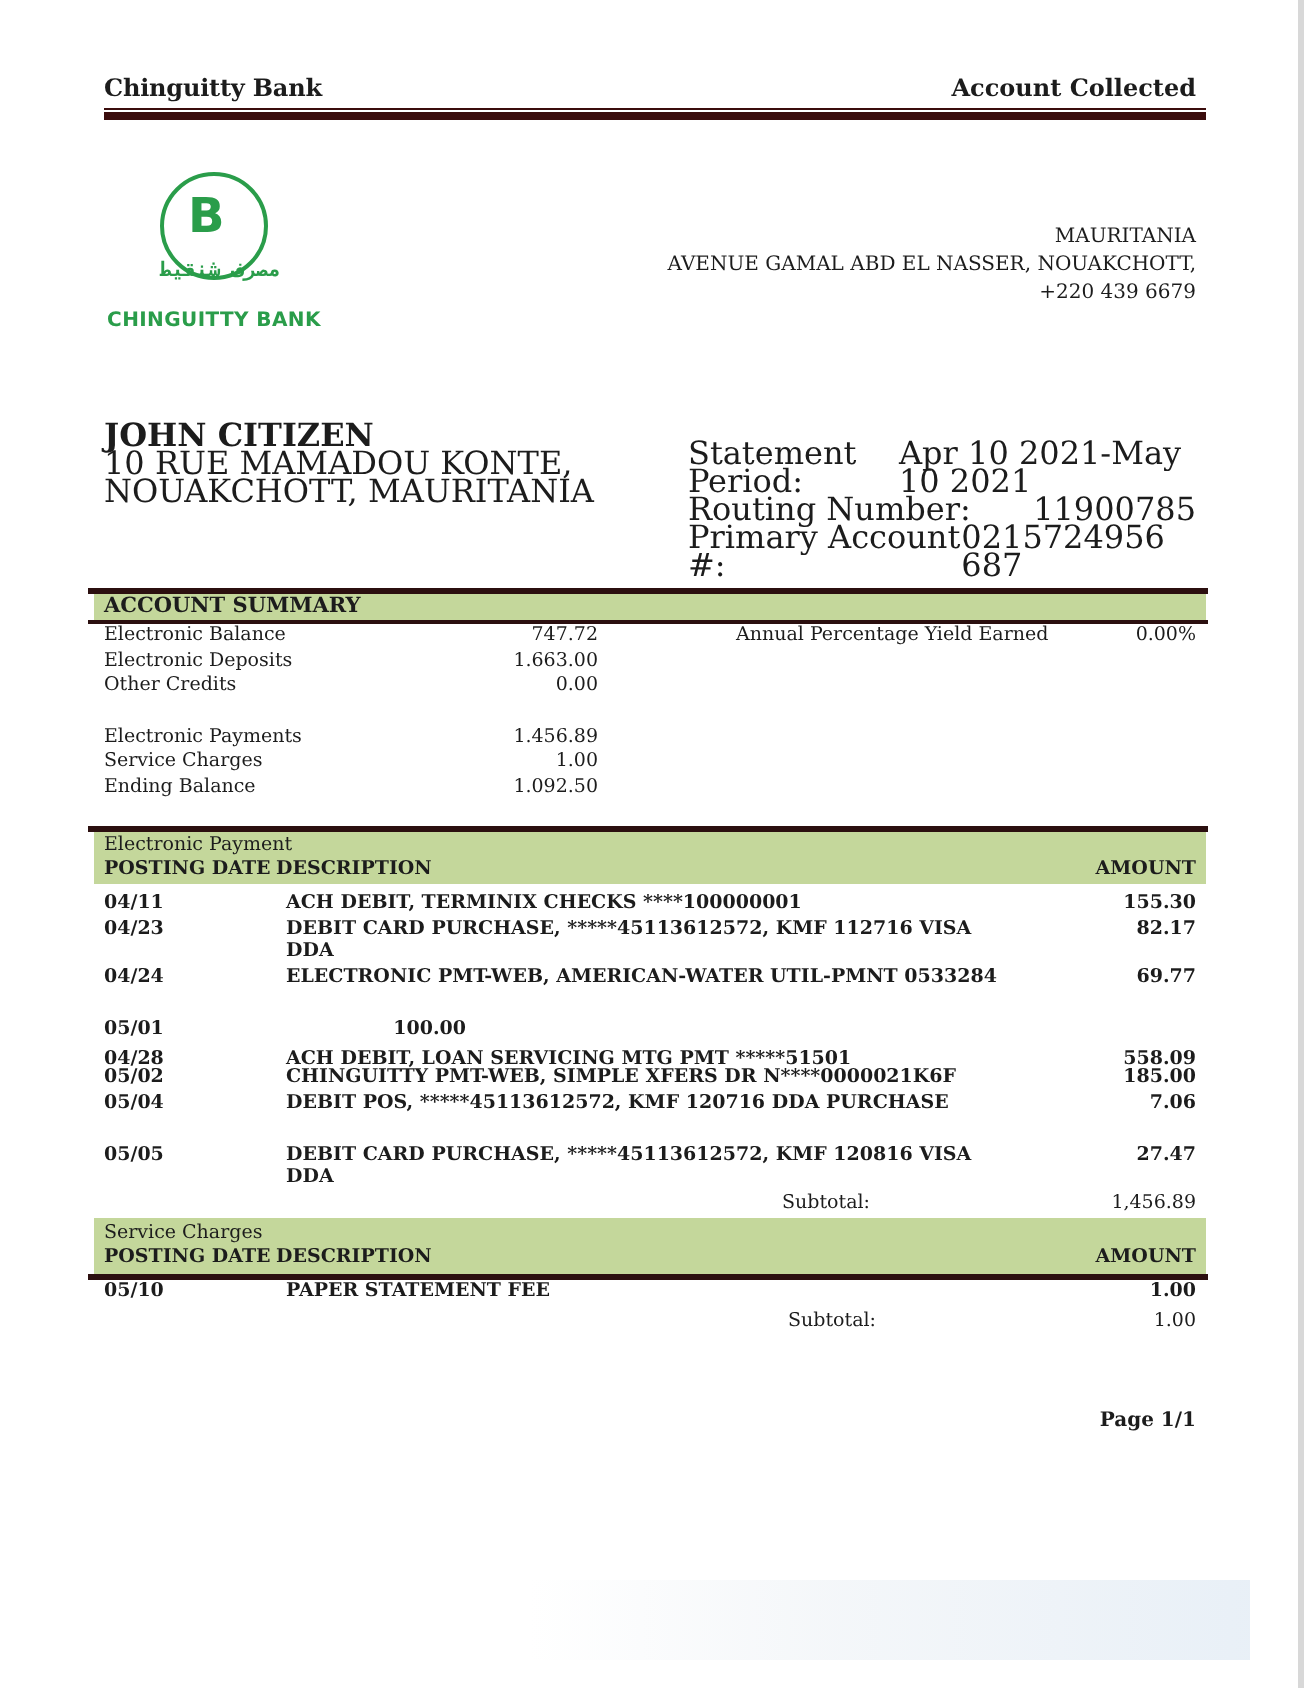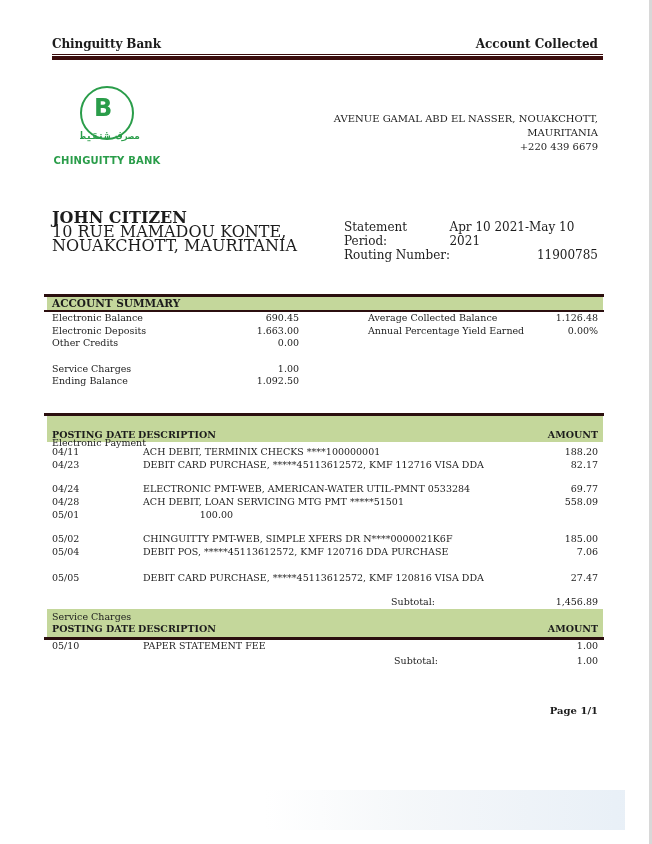--- a/index.html
+++ b/index.html
@@ -15,36 +15,36 @@
   .logo { left: 52px; top: 86px; width: 110px; height: 82px; }
   .logo-circle { position: absolute; left: 28px; top: 0; width: 54px; height: 54px; border: 2.5px solid #2a9d4a; border-radius: 50%; }
   .logo-b { position: absolute; left: 42px; top: 8px; font-family: "DejaVu Sans", sans-serif; font-weight: bold; font-size: 24px; color: #2a9d4a; }
   .logo-arabic { position: absolute; left: 8px; top: 44px; width: 100px; text-align: center; font-family: Liberation Mono, monospace; font-size: 10px; color: #2a9d4a; font-weight: bold; direction: rtl; }
   .logo-name { position: absolute; left: 0; top: 69px; width: 110px; text-align: center; font-family: "DejaVu Sans", sans-serif; font-size: 10px; font-weight: bold; color: #2a9d4a; letter-spacing: 0.2px; }
 
   .bank-addr { right: 54px; top: 112px; text-align: right; font-size: 10px; line-height: 14px; }
 
   .cust { left: 52px; top: 211px; font-size: 16px; line-height: 14px; }
   .cust .name { font-weight: bold; }
-  .stmt-info { left: 344px; top: 220px; width: 258px; font-size: 12px; line-height: 14px; }
+  .stmt-info { left: 344px; top: 220px; width: 258px; font-size: 16px; line-height: 14px; }
   .stmt-row { display: flex; justify-content: space-between; }
 
   .sec-rule { position: absolute; left: 44px; width: 560px; height: 3px; background: #2b0f0f; }
   .sec-band { position: absolute; left: 47px; width: 556px; background: #c4d79b; }
   .sum-title { left: 52px; top: 297px; font-size: 10.5px; font-weight: bold; }
   .sum-rule-bottom { position: absolute; left: 44px; top: 310px; width: 560px; height: 2px; background: #2b0f0f; }
 
   .sum-left { left: 52px; top: 312px; width: 247px; font-size: 9.5px; line-height: 12.6px; }
   .sum-right { left: 368px; top: 312px; width: 230px; font-size: 9.5px; line-height: 12.6px; }
   .kv { display: flex; justify-content: space-between; }
   .gap { height: 13px; }
 
   .tx-title { font-size: 9.5px; }
   .tx-head { display: flex; font-size: 9.5px; font-weight: bold; }
-  .tx-row { position: absolute; left: 52px; width: 546px; display: flex; font-size: 9.5px; }
+  .tx-row { position: absolute; left: 52px; width: 546px; display: flex; font-size: 9.5px; font-weight: bold; }
   .c-date { width: 91px; }
   .c-desc { flex: 1; }
   .c-amt { width: 90px; text-align: right; }
   .subtotal { position: absolute; font-size: 9.5px; }
 
   .page-num { right: 54px; top: 705px; font-size: 10px; font-weight: bold; }
   .watermark { left: 265px; top: 790px; width: 360px; height: 40px; background: linear-gradient(90deg, rgba(240,244,248,0) 0%, rgba(238,242,246,0.6) 40%, rgba(230,238,246,0.9) 100%); }
 </style>
 </head>
 <body>
@@ -57,107 +57,111 @@
 <div class="abs hdr-rule"></div>
 
 <div class="abs logo">
   <div class="logo-circle"></div>
   <div class="logo-b">B</div>
   <div class="logo-arabic">مصرف شنقيط</div>
   <div class="logo-name">CHINGUITTY BANK</div>
 </div>
 
 <div class="abs bank-addr">
+  <div>MAURITANIA</div>
   <div>AVENUE GAMAL ABD EL NASSER, NOUAKCHOTT,</div>
-  <div>MAURITANIA</div>
   <div>+220 439 6679</div>
 </div>
 
 <div class="abs cust">
   <div class="name">JOHN CITIZEN</div>
   <div>10 RUE MAMADOU KONTE,</div>
   <div>NOUAKCHOTT, MAURITANIA</div>
 </div>
 
 <div class="abs stmt-info">
   <div class="stmt-row">
     <span>Statement Period:</span>
     <span>Apr 10 2021-May 10 2021</span>
   </div>
   <div class="stmt-row">
     <span>Routing Number:</span>
     <span style="padding-right:4px">11900785</span>
   </div>
+  <div class="stmt-row">
+    <span>Primary Account #:</span>
+    <span style="padding-right:4px">0215724956 687</span>
+  </div>
 </div>
 
 <div class="sec-rule" style="top:294px"></div>
 <div class="sec-band" style="top:297px;height:13px"></div>
 <div class="abs sum-title">ACCOUNT SUMMARY</div>
 <div class="sum-rule-bottom"></div>
 
 <div class="abs sum-left">
   <div class="kv">
       <span>Electronic Balance</span>
-      <span>690.45</span>
+      <span>747.72</span>
     </div>
   <div class="kv">
       <span>Electronic Deposits</span>
       <span>1.663.00</span>
     </div>
   <div class="kv">
       <span>Other Credits</span>
       <span>0.00</span>
     </div>
   <div class="gap"></div>
   <div class="kv">
+      <span>Electronic Payments</span>
+      <span>1.456.89</span>
+    </div>
+  <div class="kv">
       <span>Service Charges</span>
       <span>1.00</span>
     </div>
   <div class="kv">
       <span>Ending Balance</span>
       <span>1.092.50</span>
     </div>
 </div>
 
 <div class="abs sum-right">
   <div class="kv">
-      <span>Average Collected Balance</span>
-      <span>1.126.48</span>
-    </div>
-  <div class="kv">
       <span>Annual Percentage Yield Earned</span>
       <span>0.00%</span>
     </div>
 </div>
 
 <div class="sec-rule" style="top:413px"></div>
 <div class="sec-band" style="top:416px;height:26px"></div>
-<div class="abs tx-title" style="left:52px;top:437px">Electronic Payment</div>
+<div class="abs tx-title" style="left:52px;top:417px">Electronic Payment</div>
 <div class="abs tx-head" style="left:52px;top:429px;width:546px">
   <span class="c-date" style="width:86px">POSTING DATE</span>
   <span class="c-desc">DESCRIPTION</span>
   <span class="c-amt">AMOUNT</span>
 </div>
 
 <div class="tx-row" style="top:446px">
     <span class="c-date">04/11</span>
     <span class="c-desc">ACH DEBIT, TERMINIX CHECKS ****100000001</span>
-    <span class="c-amt">188.20</span>
+    <span class="c-amt">155.30</span>
   </div>
 <div class="tx-row" style="top:459px">
     <span class="c-date">04/23</span>
     <span class="c-desc">DEBIT CARD PURCHASE, *****45113612572, KMF 112716 VISA DDA</span>
     <span class="c-amt">82.17</span>
   </div>
 <div class="tx-row" style="top:483px">
     <span class="c-date">04/24</span>
     <span class="c-desc">ELECTRONIC PMT-WEB, AMERICAN-WATER UTIL-PMNT 0533284</span>
     <span class="c-amt">69.77</span>
   </div>
-<div class="tx-row" style="top:496px">
+<div class="tx-row" style="top:524px">
     <span class="c-date">04/28</span>
     <span class="c-desc">ACH DEBIT, LOAN SERVICING MTG PMT *****51501</span>
     <span class="c-amt">558.09</span>
   </div>
 <div class="tx-row" style="top:509px">
     <span class="c-date">05/01</span>
     <span class="c-amt">100.00</span>
   </div>
 <div class="tx-row" style="top:533px">
     <span class="c-date">05/02</span>

